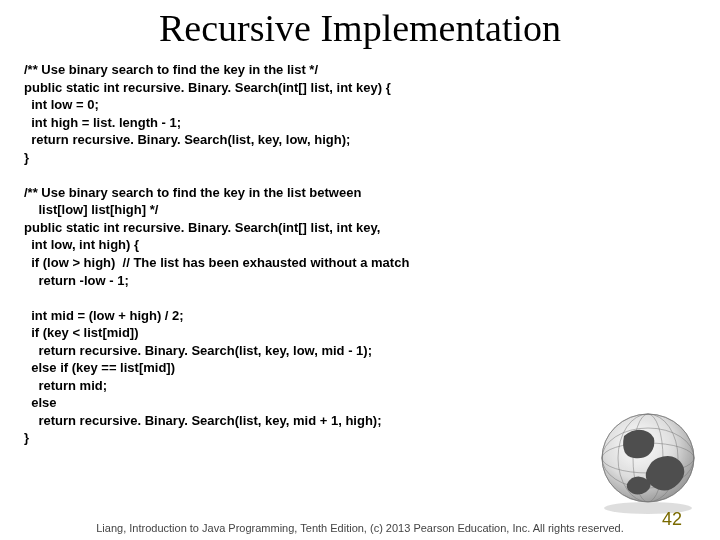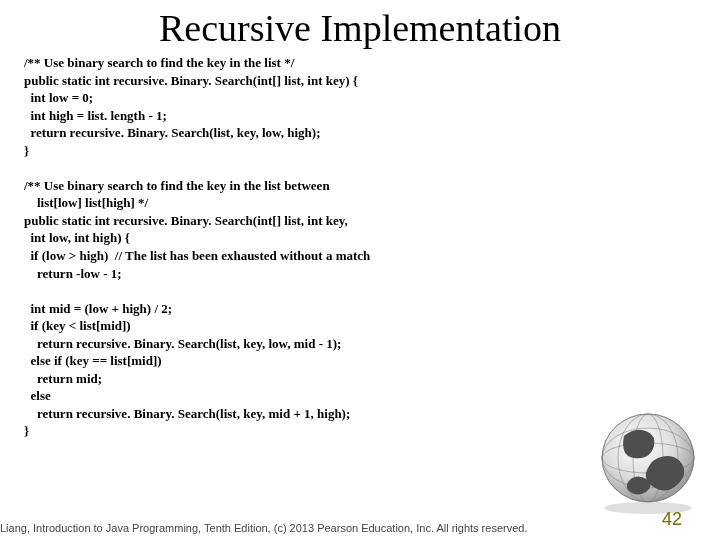--- a/index.html
+++ b/index.html
@@ -16,38 +16,38 @@
     width: 720px;
     height: 540px;
     position: relative;
     box-sizing: border-box;
     padding: 6px 24px 0 24px;
   }
   .title {
     font-size: 38px;
     font-weight: normal;
     text-align: center;
-    margin: 0 0 4px 0;
+    margin: 0 0 11px 0;
     font-family: "Times New Roman", Times, serif;
     color: #000;
   }
   .code {
-    font-family: Liberation Serif, serif;
+    font-family: Liberation Sans, sans-serif;
     font-weight: bold;
     font-size: 13px;
     white-space: pre;
     line-height: 1.35;
     color: #000;
   }
   .footer {
     position: absolute;
     bottom: 6px;
     left: 0;
     width: 100%;
-    text-align: left;
+    text-align: center;
     font-size: 11px;
     font-family: Arial, sans-serif;
     color: #444;
   }
   .pagenum {
     position: absolute;
     bottom: 10px;
     right: 38px;
     font-size: 18px;
     font-family: Arial, sans-serif;

